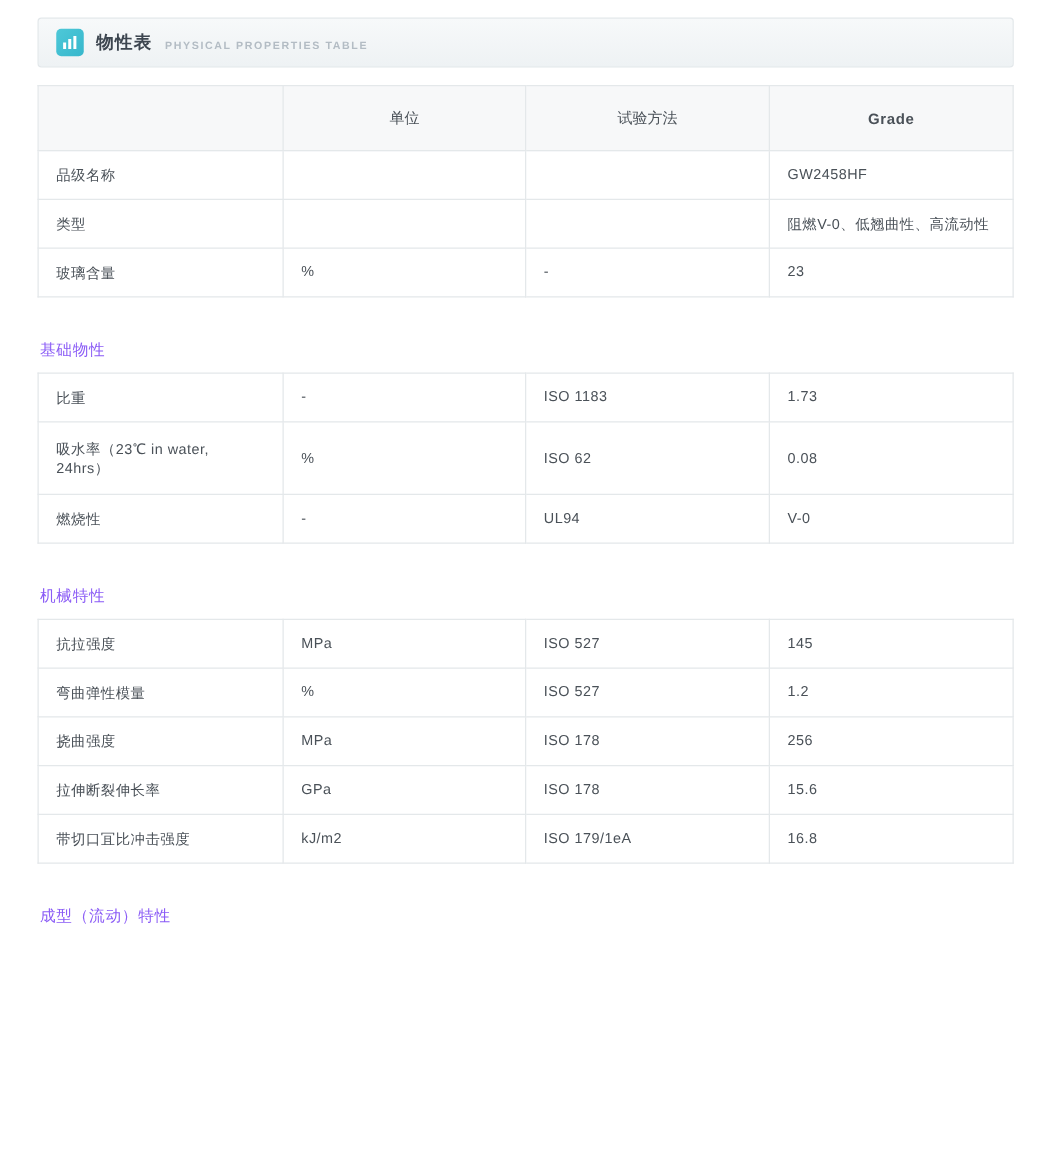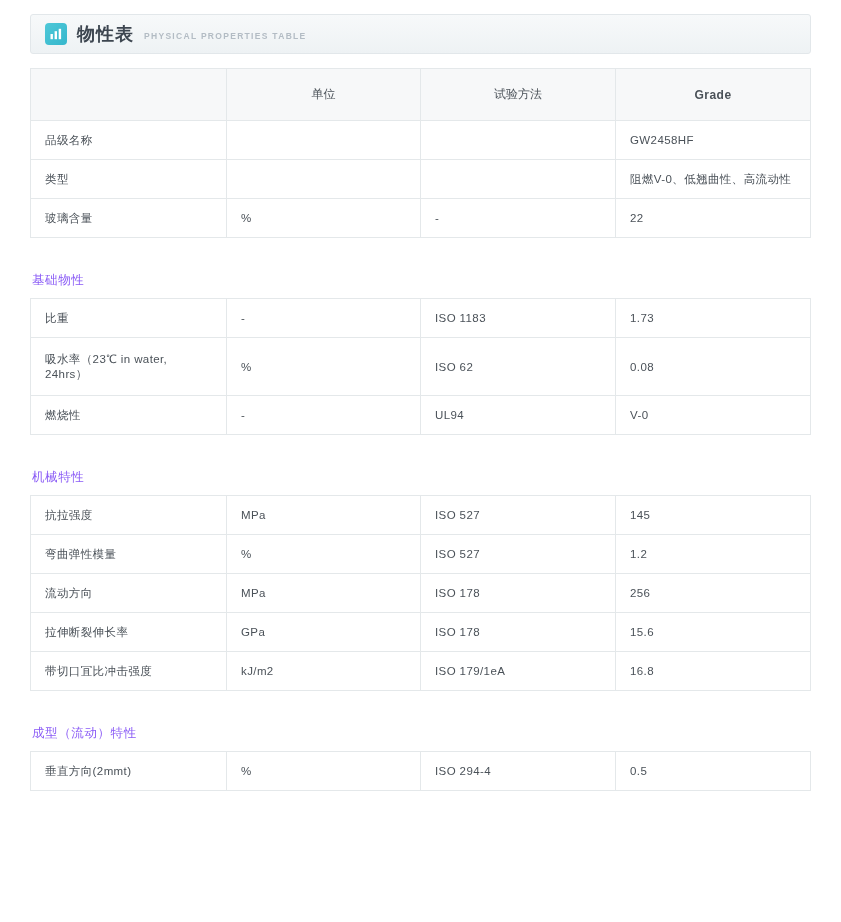--- a/index.html
+++ b/index.html
@@ -26,21 +26,21 @@
   }
   .banner-icon {
     width: 22px; height: 22px;
     border-radius: 4px;
     background: linear-gradient(135deg, #4ec8d8 0%, #36b7cc 100%);
     display: flex; align-items: center; justify-content: center;
     flex: 0 0 auto;
   }
   .banner-icon svg { display: block; }
   .banner-title {
-    font-size: 18px;
+    font-size: 14px;
     color: #3d4650;
     font-weight: bold;
     letter-spacing: 1px;
   }
   .banner-sub {
     font-size: 8.5px;
     color: #b3bcc4;
     letter-spacing: 1.3px;
     font-weight: bold;
     padding-top: 3px;
@@ -137,21 +137,21 @@
             <tr>
               <td class="name">类型</td>
               <td class="val"></td>
               <td class="val"></td>
               <td class="val">阻燃V-0、低翘曲性、高流动性</td>
             </tr>
             <tr>
               <td class="name">玻璃含量</td>
               <td class="val">%</td>
               <td class="val">-</td>
-              <td class="val">22</td>
+              <td class="val">23</td>
             </tr>
           </tbody>
         </table>
       </div>
       <div class="section-title">基础物性</div>
       <div class="tbl-wrap">
         <table>
           <colgroup>
             <col class="c1">
             <col class="c2">
@@ -196,21 +196,21 @@
               <td class="val">ISO 527</td>
               <td class="val">145</td>
             </tr>
             <tr>
               <td class="name">弯曲弹性模量</td>
               <td class="val">%</td>
               <td class="val">ISO 527</td>
               <td class="val">1.2</td>
             </tr>
             <tr>
-              <td class="name">流动方向</td>
+              <td class="name">挠曲强度</td>
               <td class="val">MPa</td>
               <td class="val">ISO 178</td>
               <td class="val">256</td>
             </tr>
             <tr>
               <td class="name">拉伸断裂伸长率</td>
               <td class="val">GPa</td>
               <td class="val">ISO 178</td>
               <td class="val">15.6</td>
             </tr>
@@ -226,24 +226,18 @@
       <div class="section-title">成型（流动）特性</div>
       <div class="tbl-wrap">
         <table>
           <colgroup>
             <col class="c1">
             <col class="c2">
             <col class="c3">
             <col class="c4">
           </colgroup>
           <tbody>
-            <tr>
-              <td class="name">垂直方向(2mmt)</td>
-              <td class="val">%</td>
-              <td class="val">ISO 294-4</td>
-              <td class="val">0.5</td>
-            </tr>
           </tbody>
         </table>
       </div>
     </div>
 
 </div>
 
 </body></html>

